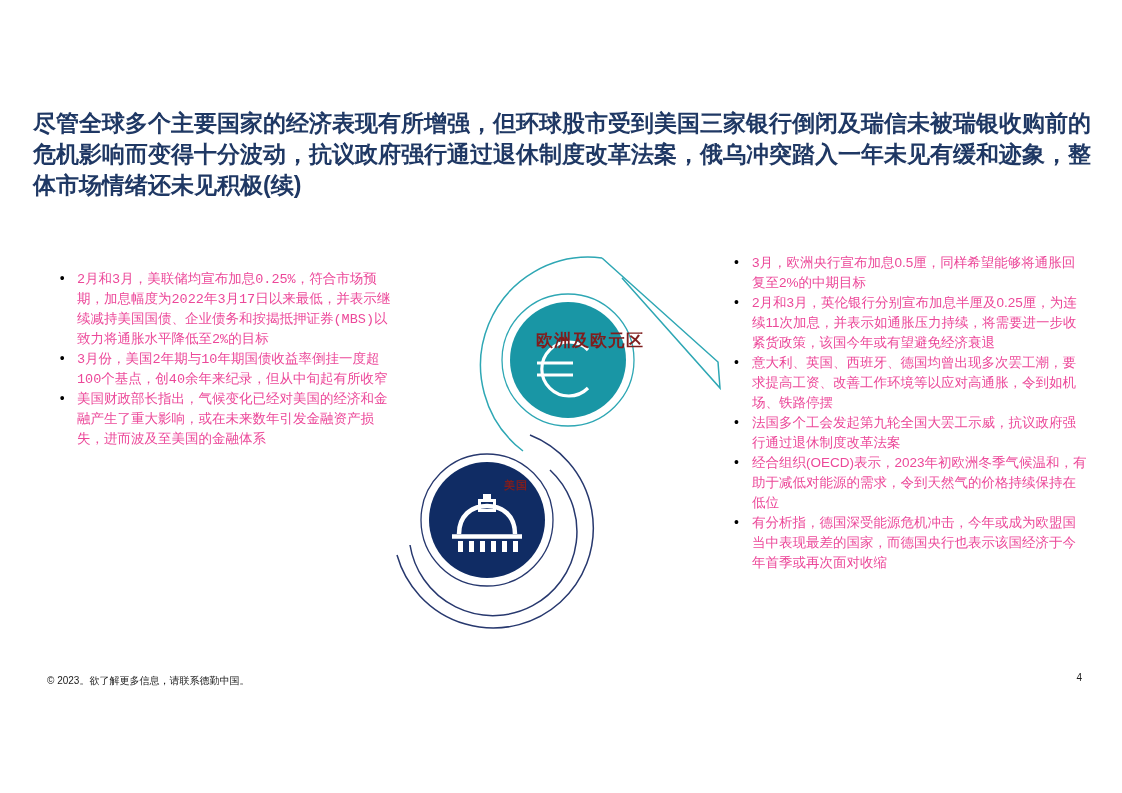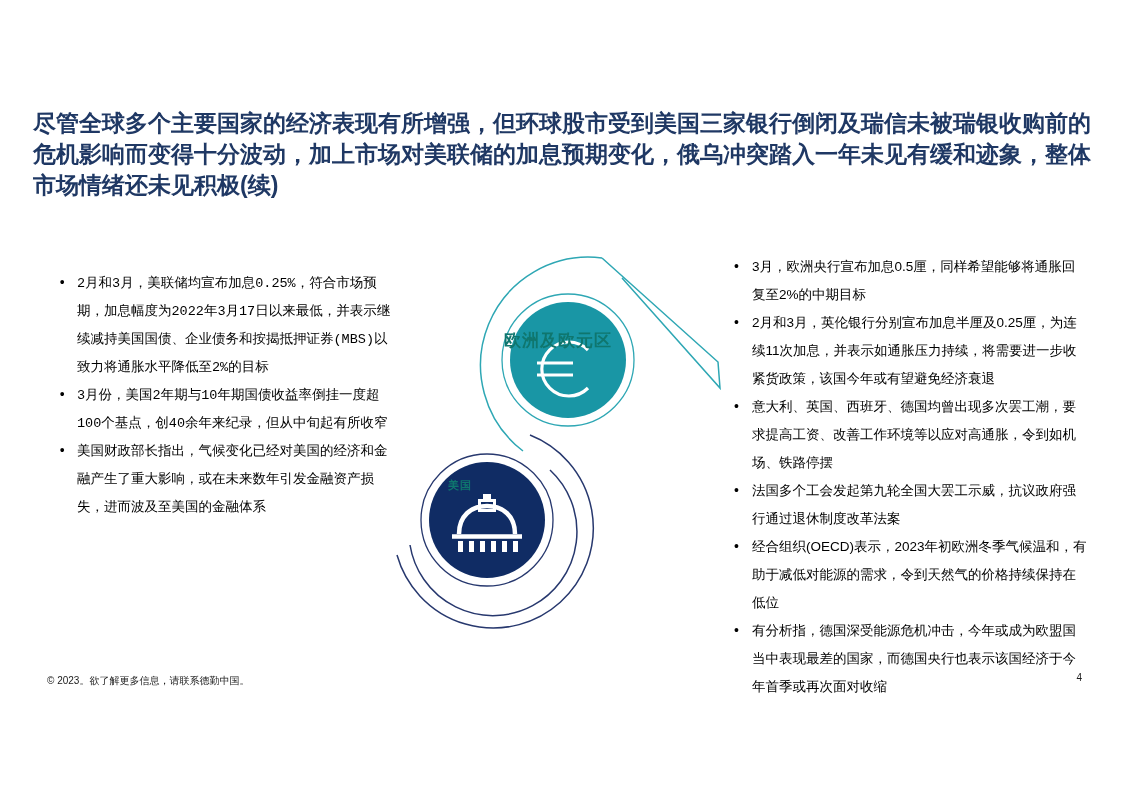--- a/index.html
+++ b/index.html
@@ -9,53 +9,53 @@
     background:#ffffff;
     overflow:hidden;
     font-family:"Liberation Sans","DejaVu Sans",sans-serif;
   }
   .page-title{
     position:absolute;left:33px;top:108px;width:1062px;
     font-size:23px;line-height:31px;font-weight:700;
     color:#1F3864;
   }
   .news-list{list-style:none;margin:0;padding:0;position:absolute;
-    font-size:13.5px;line-height:28px;color:#000000;}
+    font-size:13.5px;line-height:20px;color:#ec4899;}
   .news-list li{position:relative;}
   .news-list li::before{
     content:"\2022";position:absolute;left:2px;top:-1px;
     font-size:14px;color:#000;
   }
   .us-list{left:56px;top:270px;width:338px;}
   .us-list li{padding-left:21px;font-family:Liberation Mono, monospace;}
   .eu-list{left:734px;top:253px;width:354px;}
   .eu-list li{padding-left:18px;}
   .eu-list li::before{left:0px;}
   .swirl-svg{position:absolute;left:375px;top:245px;width:360px;height:395px;}
   .bubble-label{
-    position:absolute;text-align:left;color:#0f766e;font-weight:700;
+    position:absolute;text-align:right;color:#7f1d1d;font-weight:700;
     letter-spacing:1px;
   }
   .eu-label{left:504px;top:329px;width:140px;font-size:17px;}
   .us-label{left:448px;top:478px;width:80px;font-size:11px;}
   .footer{
     position:absolute;left:47px;top:674px;
     font-size:10px;color:#1a1a1a;
   }
   .page-num{
     position:absolute;left:1062px;top:672px;width:20px;text-align:right;
     font-size:10px;color:#1a1a1a;
   }
 </style>
 </head>
 <body>
 
 <div class="slide">
 
-  <div class="page-title">尽管全球多个主要国家的经济表现有所增强，但环球股市受到美国三家银行倒闭及瑞信未被瑞银收购前的危机影响而变得十分波动，加上市场对美联储的加息预期变化，俄乌冲突踏入一年未见有缓和迹象，整体市场情绪还未见积极(续)</div>
+  <div class="page-title">尽管全球多个主要国家的经济表现有所增强，但环球股市受到美国三家银行倒闭及瑞信未被瑞银收购前的危机影响而变得十分波动，抗议政府强行通过退休制度改革法案，俄乌冲突踏入一年未见有缓和迹象，整体市场情绪还未见积极(续)</div>
 
   <ul class="news-list us-list">
     <li>2月和3月，美联储均宣布加息0.25%，符合市场预期，加息幅度为2022年3月17日以来最低，并表示继续减持美国国债、企业债务和按揭抵押证券(MBS)以致力将通胀水平降低至2%的目标</li>
     <li>3月份，美国2年期与10年期国债收益率倒挂一度超100个基点，创40余年来纪录，但从中旬起有所收窄</li>
     <li>美国财政部长指出，气候变化已经对美国的经济和金融产生了重大影响，或在未来数年引发金融资产损失，进而波及至美国的金融体系</li>
   </ul>
 
   <ul class="news-list eu-list">
     <li>3月，欧洲央行宣布加息0.5厘，同样希望能够将通胀回复至2%的中期目标</li>
     <li>2月和3月，英伦银行分别宣布加息半厘及0.25厘，为连续11次加息，并表示如通胀压力持续，将需要进一步收紧货政策，该国今年或有望避免经济衰退</li>

